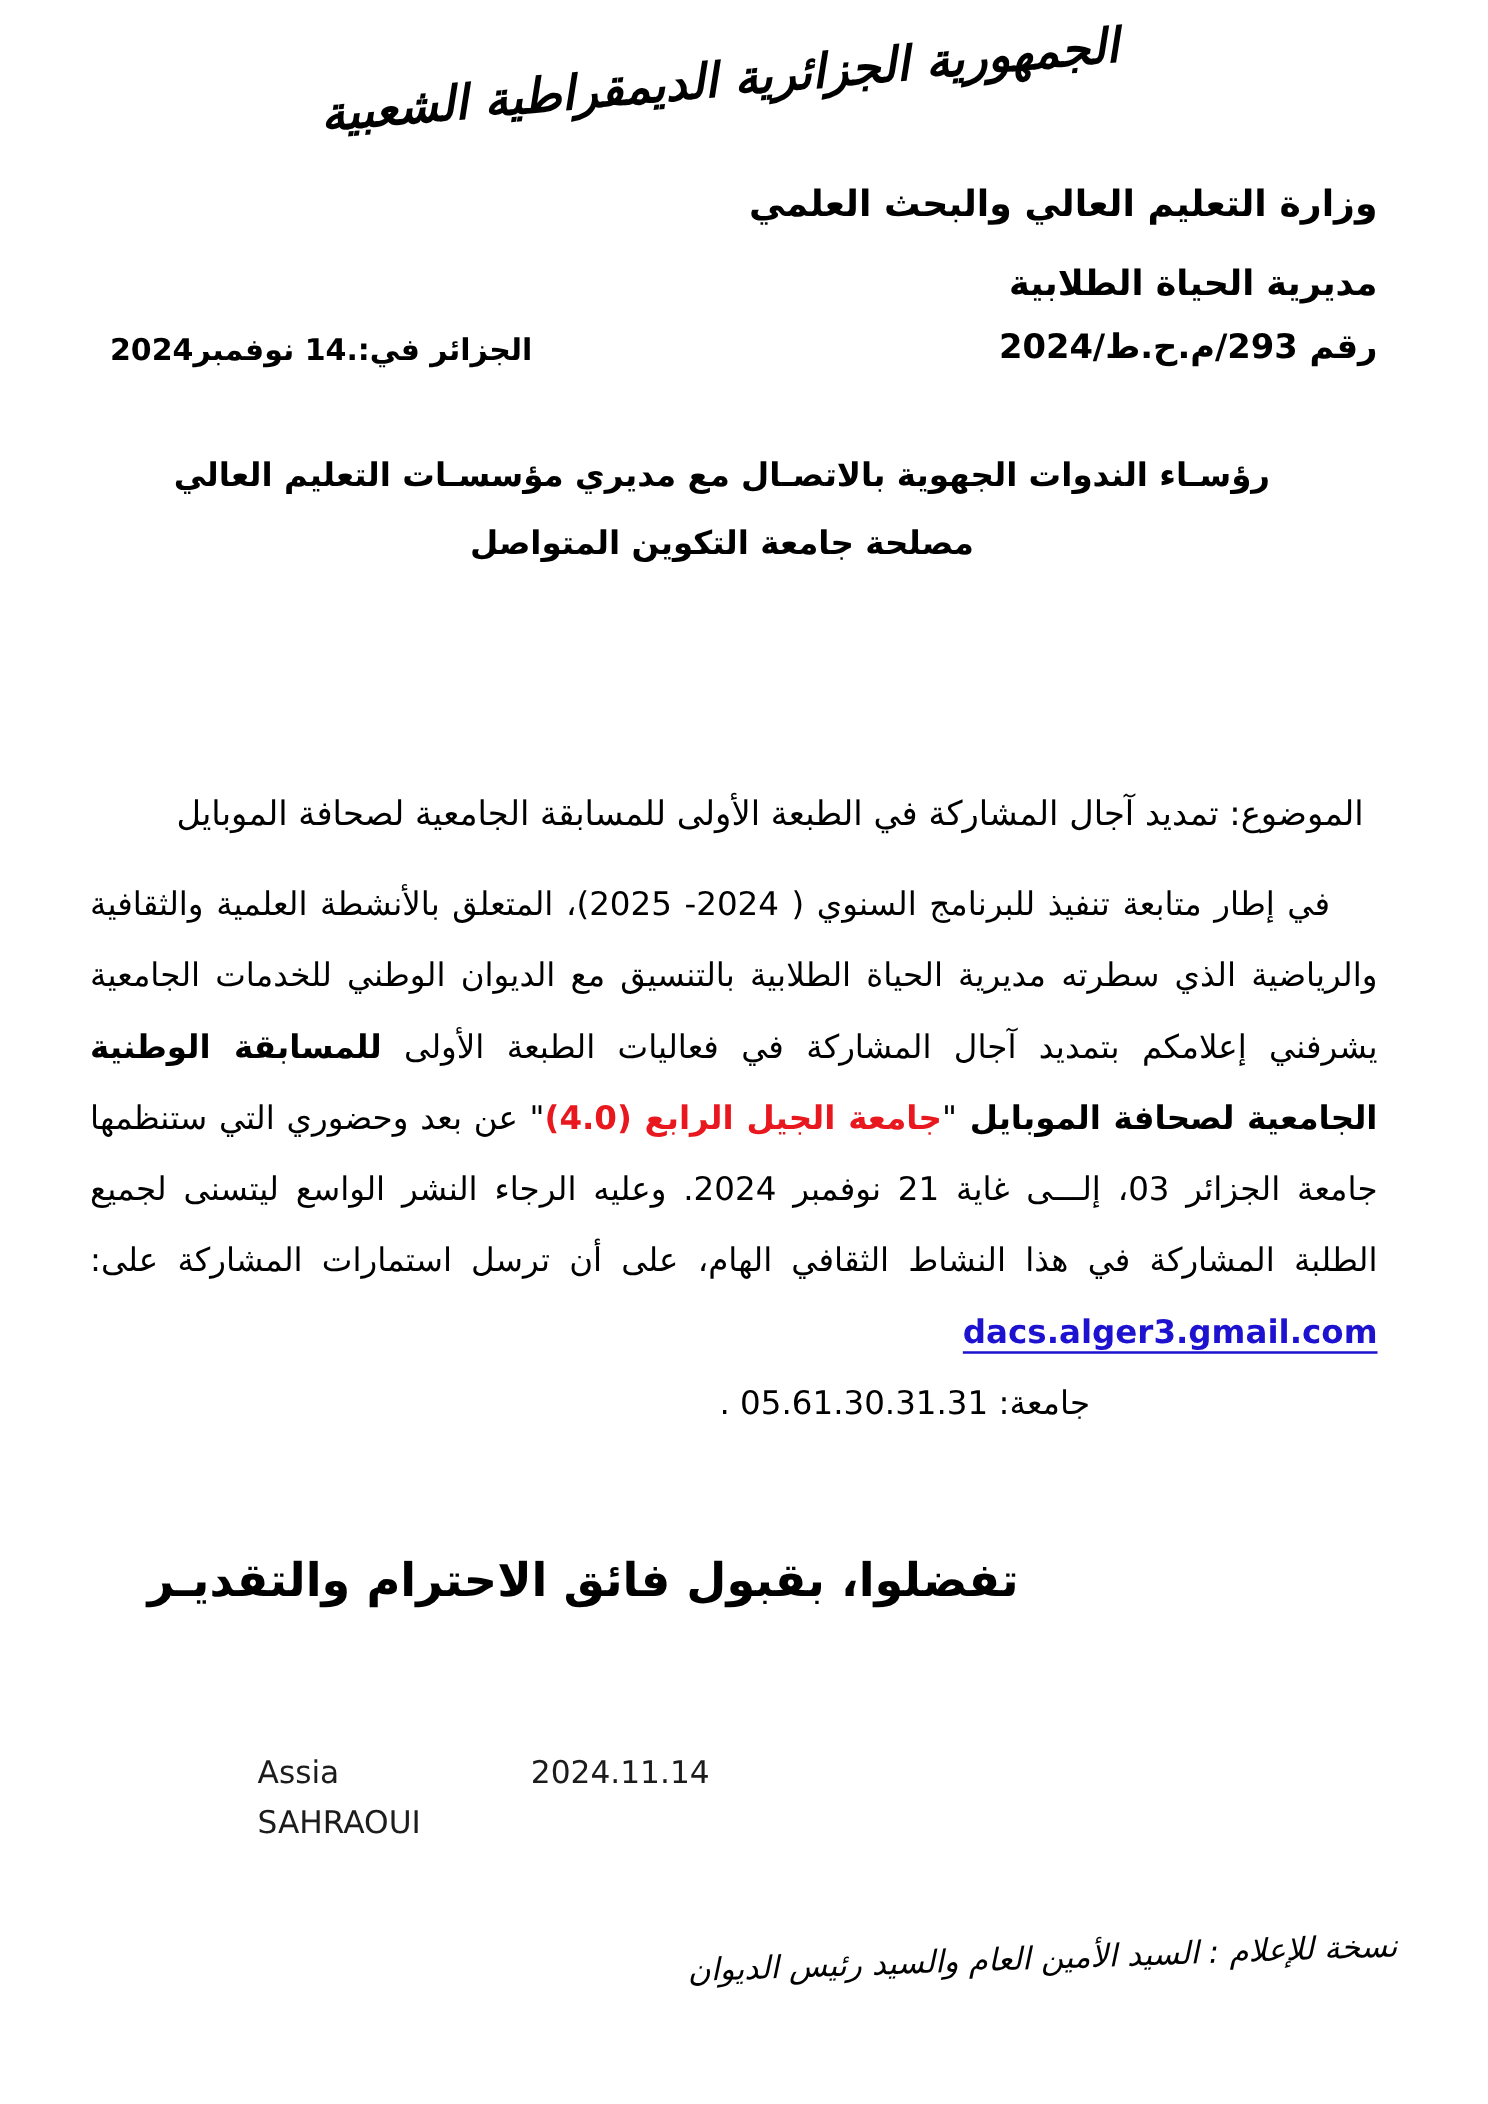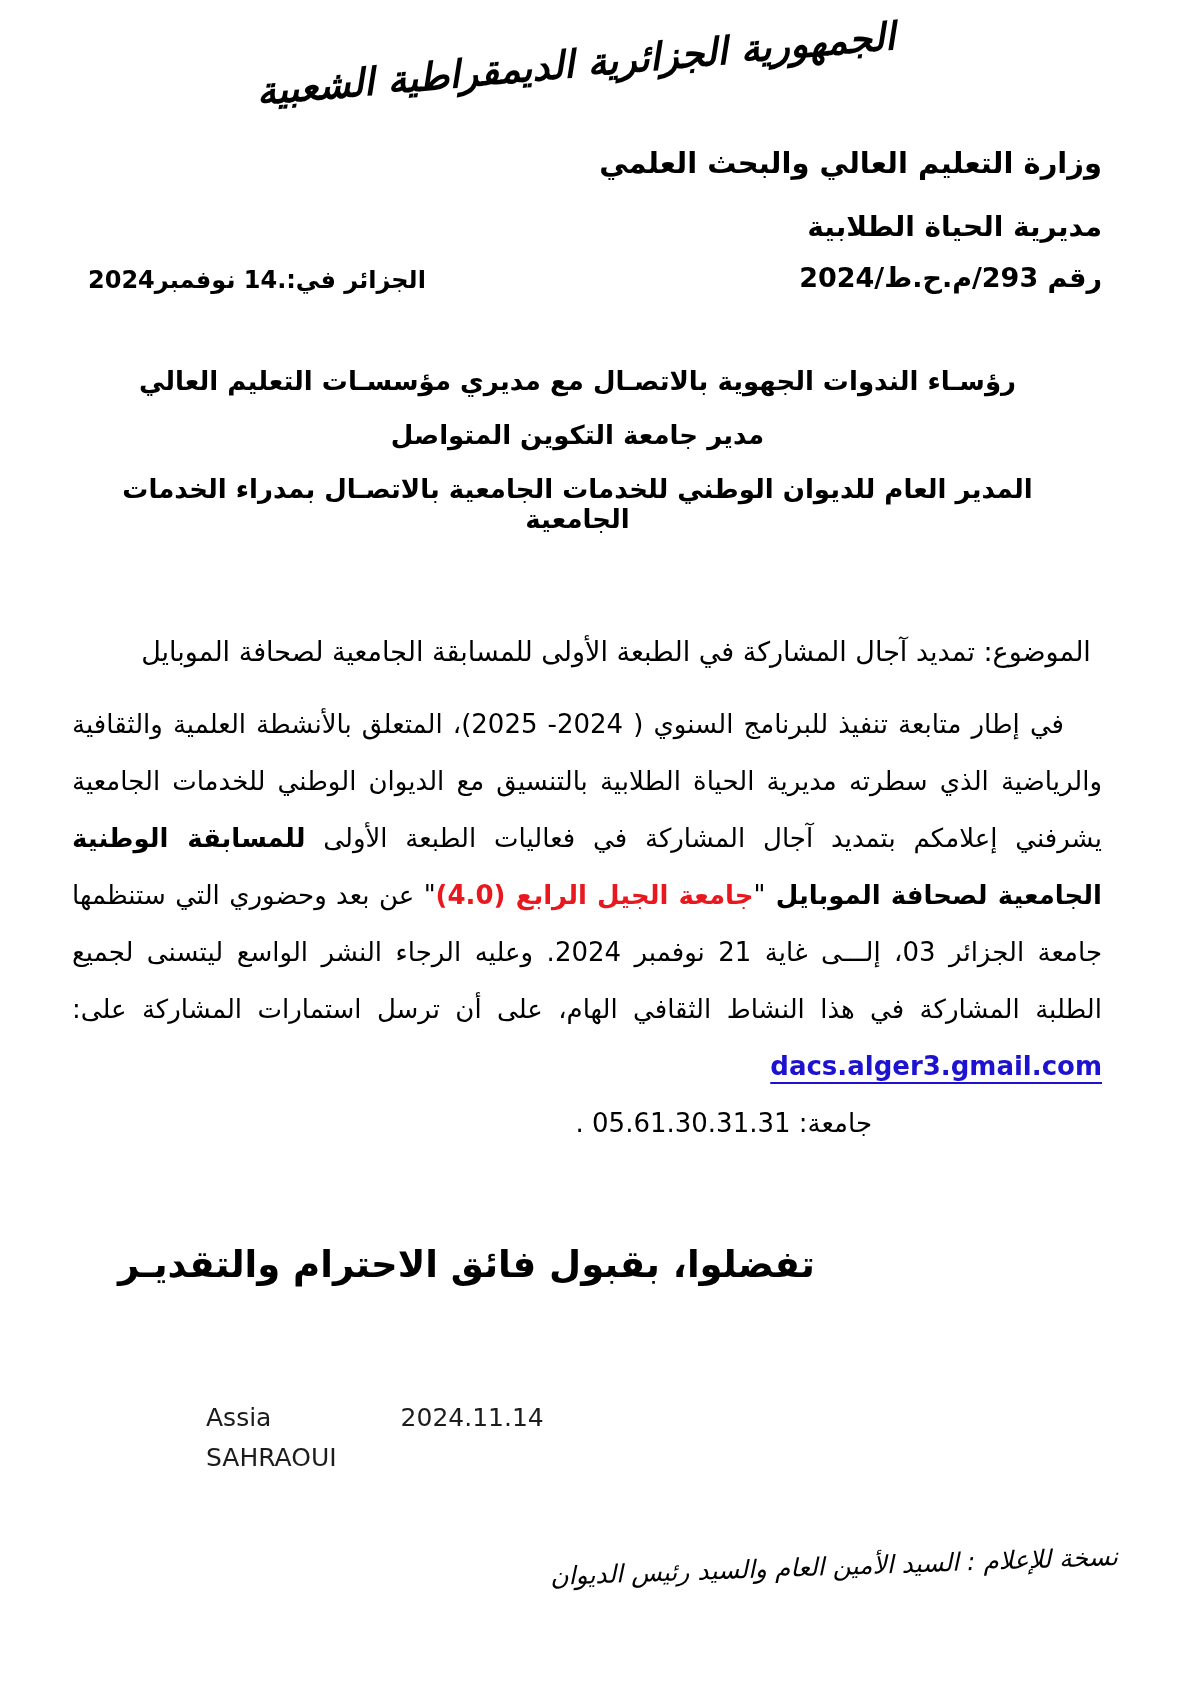--- a/index.html
+++ b/index.html
@@ -79,21 +79,21 @@
   }
 
   .closing-line {
     position: absolute; top: 1243px; left: 118px;
     direction: rtl; font-size: 37px; font-weight: bold; white-space: nowrap;
     letter-spacing: 0.5px;
   }
 
   .signature-block {
     position: absolute; top: 1398px; left: 206px;
-    display: flex; gap: 64px;
+    display: flex; gap: 88px;
     direction: ltr;
     font-size: 25px; line-height: 40px; color: #1c1c1c;
   }
   .signature-block .sig-col { white-space: nowrap; }
 
   .footer-note {
     position: absolute; top: 1552px; right: 72px;
     direction: rtl; font-size: 25px; font-style: italic;
     transform: rotate(-2deg);
     white-space: nowrap;
@@ -104,22 +104,21 @@
 
 <div class="callig-title">الجمهورية الجزائرية الديمقراطية الشعبية</div>
 
 <div class="ministry-line">وزارة التعليم العالي والبحث العلمي</div>
 <div class="directorate-line">مديرية الحياة الطلابية</div>
 <div class="ref-line">رقم 293/م.ح.ط/2024</div>
 <div class="date-line">الجزائر في:.14 نوفمبر2024</div>
 
 <div class="addressees">
   <div class="addr-line">رؤسـاء الندوات الجهوية بالاتصـال مع مديري مؤسسـات التعليم العالي</div>
-  <div class="addr-line">مدير جامعة التكوين المتواصل</div>
-  <div class="addr-line">المدير العام للديوان الوطني للخدمات الجامعية بالاتصـال بمدراء الخدمات الجامعية</div>
+  <div class="addr-line">مصلحة جامعة التكوين المتواصل</div>
 </div>
 
 <div class="subject-line">الموضوع: تمديد آجال المشاركة في الطبعة الأولى للمسابقة الجامعية لصحافة الموبايل</div>
 
 <div class="body-text">
   <p class="para-1"><span class="seg-normal">في إطار متابعة تنفيذ للبرنامج السنوي (   2024- 2025)، المتعلق بالأنشطة العلمية والثقافية والرياضية الذي سطرته مديرية الحياة الطلابية بالتنسيق مع الديوان الوطني للخدمات الجامعية </span><span class="seg-normal">يشرفني إعلامكم بتمديد آجال المشاركة في فعاليات الطبعة الأولى </span><span class="seg-bold">للمسابقة الوطنية الجامعية لصحافة الموبايل </span><span class="seg-normal">"</span><span class="seg-redbold">جامعة الجيل الرابع (4.0)</span><span class="seg-normal">" عن بعد وحضوري التي ستنظمها جامعة الجزائر 03، إلـــى غاية 21 نوفمبر  2024. وعليه الرجاء النشر الواسع ليتسنى لجميع الطلبة المشاركة في هذا النشاط الثقافي الهام، على أن ترسل استمارات المشاركة على: </span><span class="seg-link">dacs.alger3.gmail.com</span></p>
   <p class="phone-line">جامعة: 05.61.30.31.31 .</p>
 </div>
 
 <div class="closing-line">تفضلوا، بقبول فائق الاحترام والتقديـر</div>

